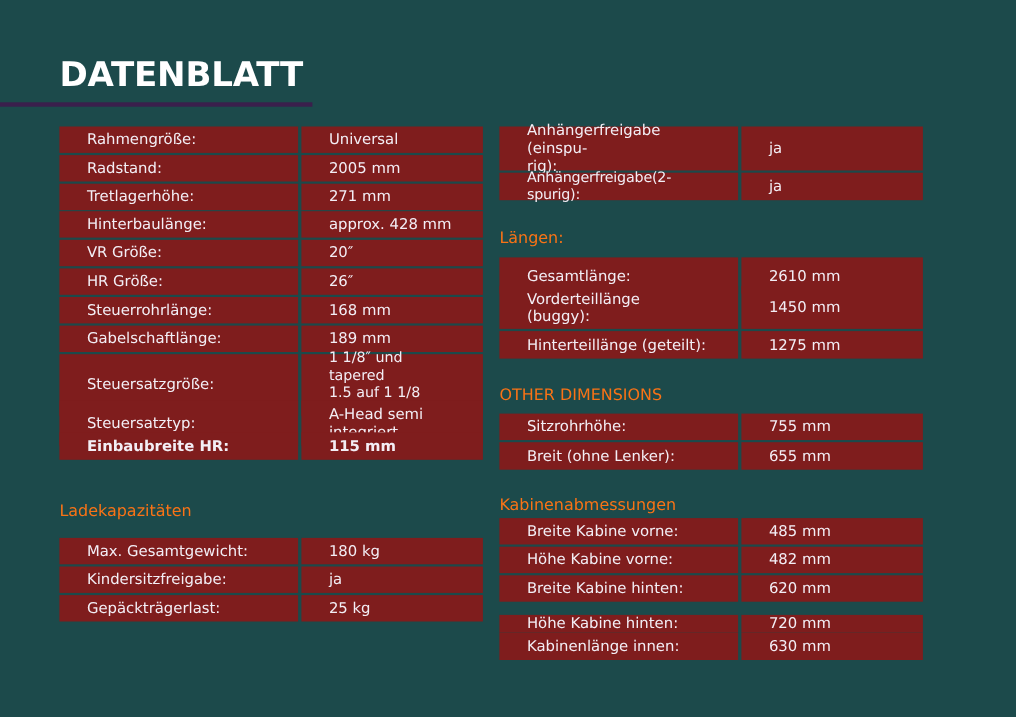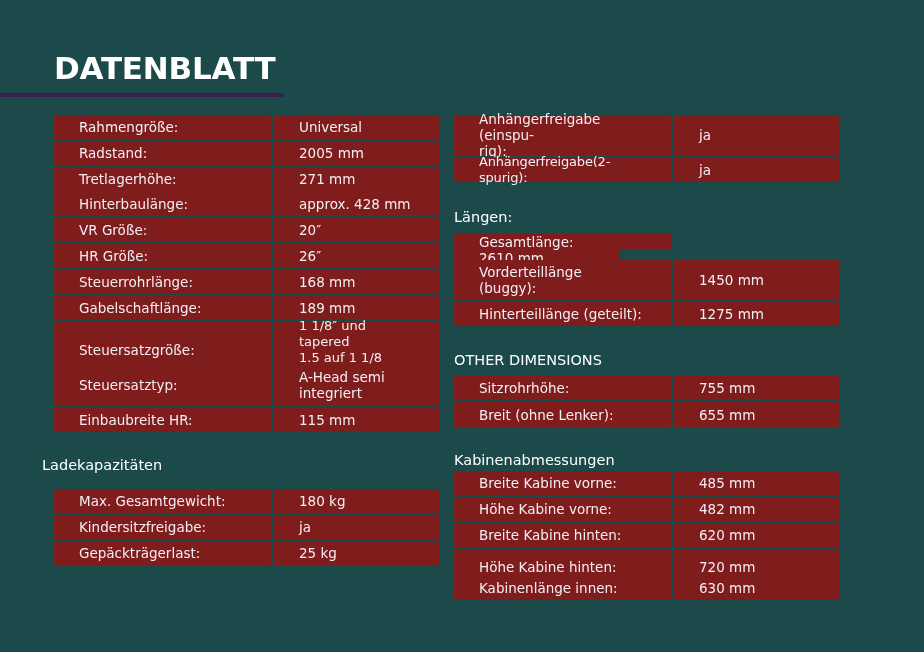--- a/index.html
+++ b/index.html
@@ -13,21 +13,21 @@
   .title {
     position: absolute; left: 54px; top: 50px;
     font-size: 31px; font-weight: bold; letter-spacing: -0.2px;
     color: #ffffff; margin: 0;
   }
   .title-rule {
     position: absolute; left: 0; top: 93px; width: 284px; height: 4px;
     background: #3a1f4c;
   }
   .section-heading {
-    position: absolute; font-size: 14.5px; color: #ffffff; margin: 0; font-weight: normal;
+    position: absolute; font-size: 14.5px; color: #f97316; margin: 0; font-weight: normal;
   }
   .spec-table { position: absolute; }
   .spec-row {
     position: absolute; left: 0; display: flex;
   }
   .cell {
     background: #7f1d1d;
     box-sizing: border-box;
     padding: 0 25px;
     font-size: 13.5px;
@@ -81,27 +81,27 @@
   <div class="spec-row" style="top:322px; height:56px;border-radius:20px;">
     <div class="cell label">Steuersatzgröße:</div>
     <div class="cell value" style="font-size:13px;">1 1/8″ und tapered
 1.5 auf 1 1/8 (konisch)</div>
   </div>
   <div class="spec-row" style="top:364px; height:41px;">
     <div class="cell label">Steuersatztyp:</div>
     <div class="cell value">A-Head semi
 integriert</div>
   </div>
-  <div class="spec-row" style="top:407px; height:25px;">
+  <div class="spec-row" style="top:393px; height:25px;font-weight:bold;">
     <div class="cell label">Einbaubreite HR:</div>
     <div class="cell value">115 mm</div>
   </div>
 </div>
 
-<h2 class="section-heading" style="left:42px; top:457px;text-align:right;">Ladekapazitäten</h2>
+<h2 class="section-heading" style="left:54px; top:457px;text-align:right;">Ladekapazitäten</h2>
 <div class="spec-table" style="left:54px; top:0;">
   <div class="spec-row" style="top:489px; height:24px;">
     <div class="cell label">Max. Gesamtgewicht:</div>
     <div class="cell value">180 kg</div>
   </div>
   <div class="spec-row" style="top:515px; height:24px;">
     <div class="cell label">Kindersitzfreigabe:</div>
     <div class="cell value">ja</div>
   </div>
   <div class="spec-row" style="top:541px; height:24px;">
@@ -117,21 +117,21 @@
     <div class="cell value">ja</div>
   </div>
   <div class="spec-row" style="top:157px; height:25px;">
     <div class="cell label" style="font-size:13px; letter-spacing:-0.2px;">Anhängerfreigabe(2-spurig):</div>
     <div class="cell value">ja</div>
   </div>
 </div>
 
 <h2 class="section-heading" style="left:454px; top:209px;">Längen:</h2>
 <div class="spec-table" style="left:454px; top:0;">
-  <div class="spec-row" style="top:234px; height:33px;flex-direction:column;">
+  <div class="spec-row" style="top:234px; height:33px;">
     <div class="cell label">Gesamtlänge:</div>
     <div class="cell value">2610 mm</div>
   </div>
   <div class="spec-row" style="top:260px; height:39px;">
     <div class="cell label">Vorderteillänge
 (buggy):</div>
     <div class="cell value">1450 mm</div>
   </div>
   <div class="spec-row" style="top:301px; height:25px;">
     <div class="cell label">Hinterteillänge (geteilt):</div>
@@ -158,21 +158,21 @@
     <div class="cell value">485 mm</div>
   </div>
   <div class="spec-row" style="top:497px; height:24px;">
     <div class="cell label">Höhe Kabine vorne:</div>
     <div class="cell value">482 mm</div>
   </div>
   <div class="spec-row" style="top:523px; height:24px;">
     <div class="cell label">Breite Kabine hinten:</div>
     <div class="cell value">620 mm</div>
   </div>
-  <div class="spec-row" style="top:549px; height:36px;">
+  <div class="spec-row" style="top:549px; height:36px;align-items:center;">
     <div class="cell label">Höhe Kabine hinten:</div>
     <div class="cell value">720 mm</div>
   </div>
   <div class="spec-row" style="top:575px; height:25px;">
     <div class="cell label">Kabinenlänge innen:</div>
     <div class="cell value">630 mm</div>
   </div>
 </div>
 
 </body></html>

